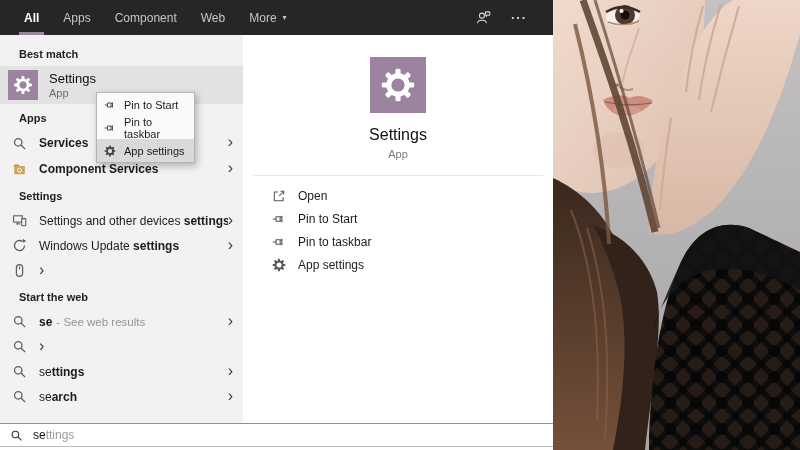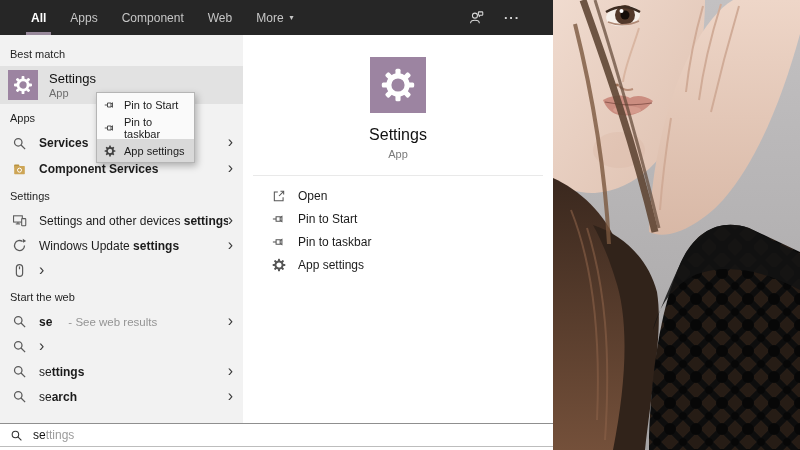--- a/index.html
+++ b/index.html
@@ -6,49 +6,49 @@
   body{width:800px;height:450px;overflow:hidden;font-family:"Liberation Sans",sans-serif;background:#fff}
   .screen{position:relative;width:800px;height:450px;overflow:hidden}
 
   
   .photo{position:absolute;left:553px;top:0;width:247px;height:450px}
   .photo svg{display:block}
 
   
   .window{position:absolute;left:0;top:0;width:553px;height:450px;display:flex;flex-direction:column;background:#fff}
 
-  .topbar{flex:none;height:35px;background:#262626;display:flex;align-items:center;padding:0 31px}
+  .topbar{flex:none;height:35px;background:#262626;display:flex;align-items:center;padding:0 24px}
   .tab{position:relative;height:35px;display:flex;align-items:center;color:#c6c6c6;font-size:12px;margin-right:24px;cursor:pointer}
   .tab.active{color:#fff;font-weight:700}
   .tab.active::after{content:"";position:absolute;left:-5px;right:-5px;bottom:0;height:3px;background:#97889a}
   .tab .caret{font-size:8px;margin-left:6px;color:#c6c6c6}
   .topbar-spacer{flex:1}
   .tb-icon{color:#d8d8d8;margin-left:20px;display:flex;align-items:center}
   .tb-icon svg{width:15px;height:15px}
   .tb-ellipsis{color:#d8d8d8;font-size:13px;font-weight:700;letter-spacing:1px;margin-left:20px;padding-right:2px}
 
   .content{flex:1;min-height:0;display:flex}
 
   .results{width:243px;flex:none;background:#f2f2f2;padding-top:5px}
-  .sec-header{font-size:11px;font-weight:400;color:#1f1f1f;padding:8px 10px 6px}
+  .sec-header{font-size:11px;font-weight:700;color:#1f1f1f;padding:8px 19px 6px}
   .bm-row{height:38px;background:#e2e2e2;display:flex;align-items:center;padding:0 8px;cursor:pointer}
   .bm-tile{width:30px;height:30px;background:#9c84a1;color:#fff;flex:none;display:flex;align-items:center;justify-content:center}
   .bm-tile svg{width:20px;height:20px}
   .bm-text{margin-left:11px}
   .bm-title{font-size:13px;color:#0f0f0f}
   .bm-sub{font-size:11px;color:#6d6d6d;margin-top:1px}
 
   .row{height:25px;display:flex;align-items:center;padding:0 10px;font-size:12px;color:#1b1b1b;cursor:pointer}
   .row.tall{height:26px}
   .row .ric{width:15px;height:15px;flex:none;color:#5a5a5a;margin:0 12px 0 2px;display:flex;align-items:center;justify-content:center}
   .row .ric svg{width:100%;height:100%}
   .row .lbl{flex:1;white-space:nowrap;overflow:hidden}
   .row .lbl b{font-weight:700}
   .row.app .lbl{font-weight:700}
-  .note{color:#949494;font-size:11.5px;margin-left:16px}
+  .note{color:#949494;font-size:11.5px;margin-left:4px}
   .chev{color:#3d3d3d;font-size:16px;line-height:1;padding-bottom:2px}
 
   .preview{flex:1;background:#fff;display:flex;flex-direction:column;align-items:center;padding-top:22px}
   .pv-tile{width:56px;height:56px;background:#9c84a1;color:#fff;display:flex;align-items:center;justify-content:center}
   .pv-tile svg{width:36px;height:36px}
   .pv-title{font-size:16px;color:#111;margin-top:13px}
   .pv-sub{font-size:11px;color:#7a7a7a;margin-top:4px}
   .pv-div{align-self:stretch;height:1px;background:#e9e9e9;margin:15px 10px 0}
   .pv-actions{align-self:stretch;padding:13px 0 0 29px}
   .pv-action{display:flex;align-items:flex-start;height:23px;font-size:12px;color:#1b1b1b;cursor:pointer}

